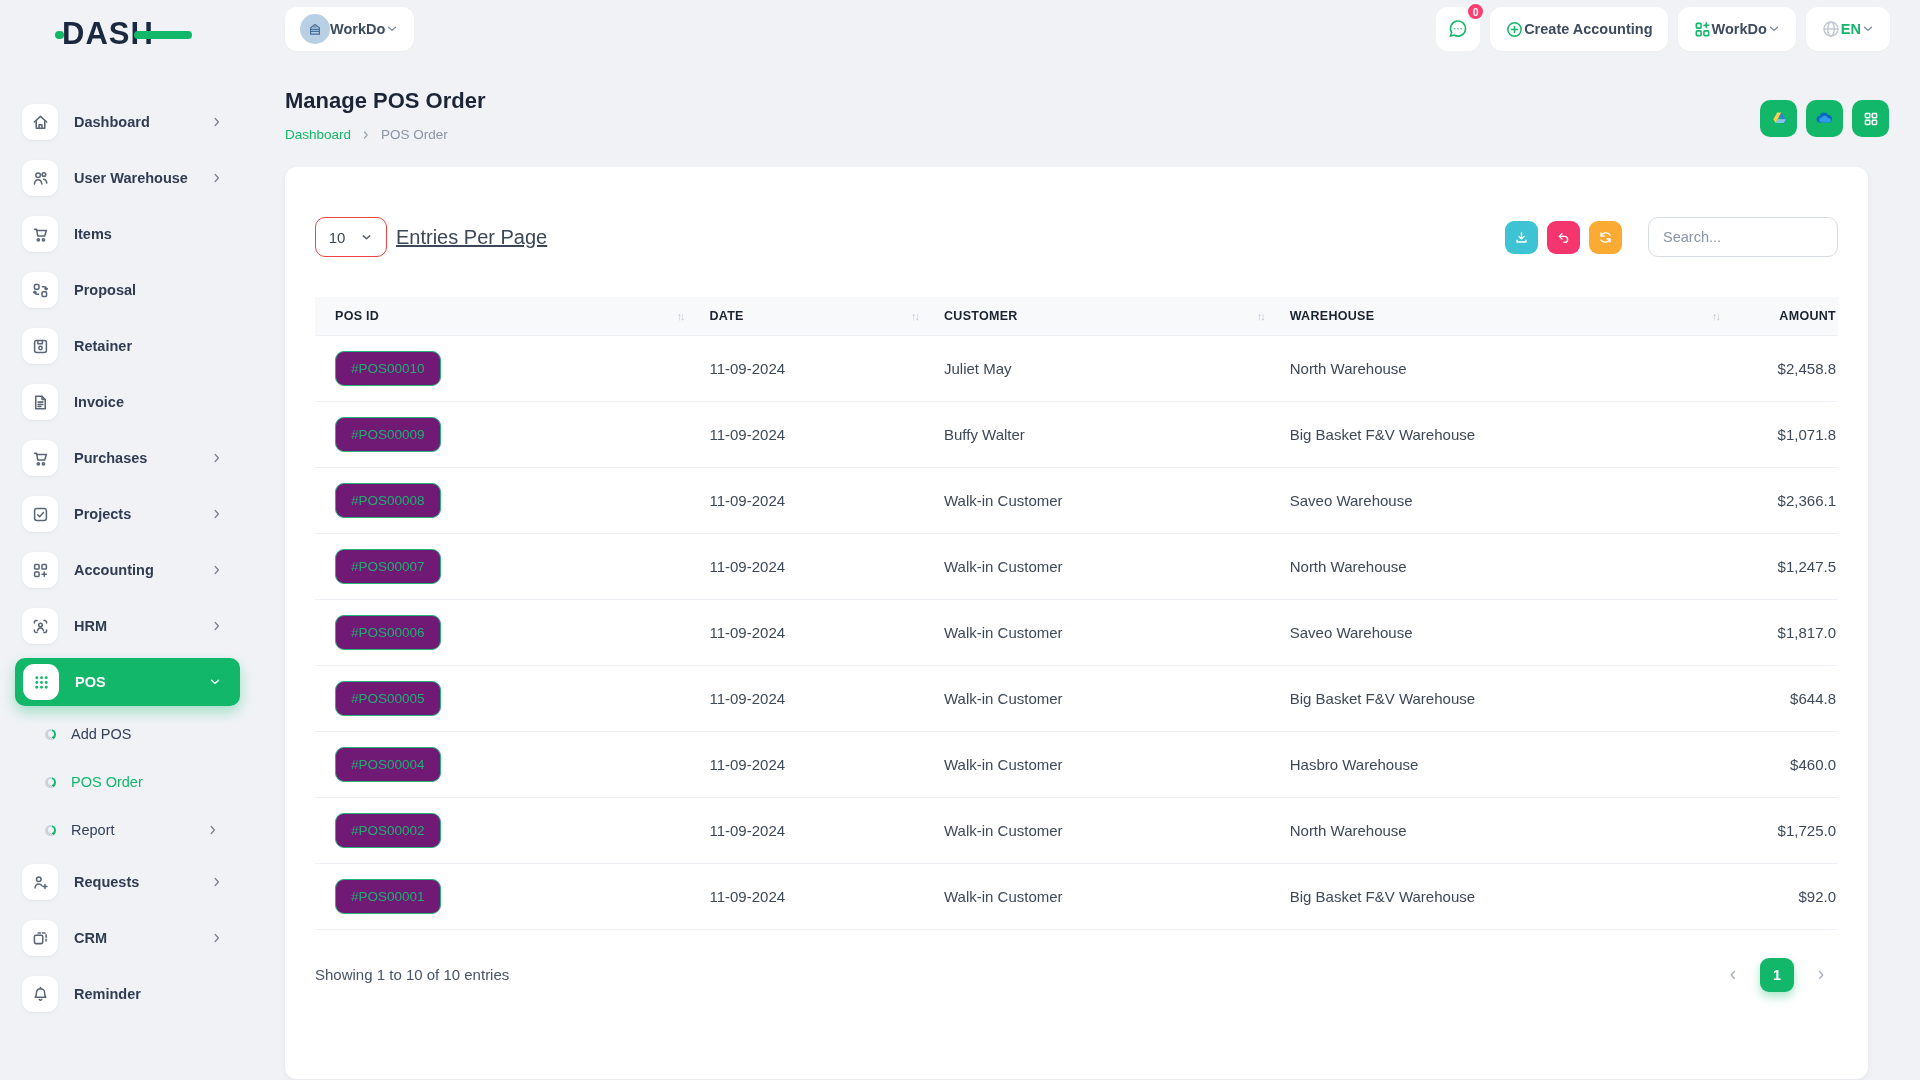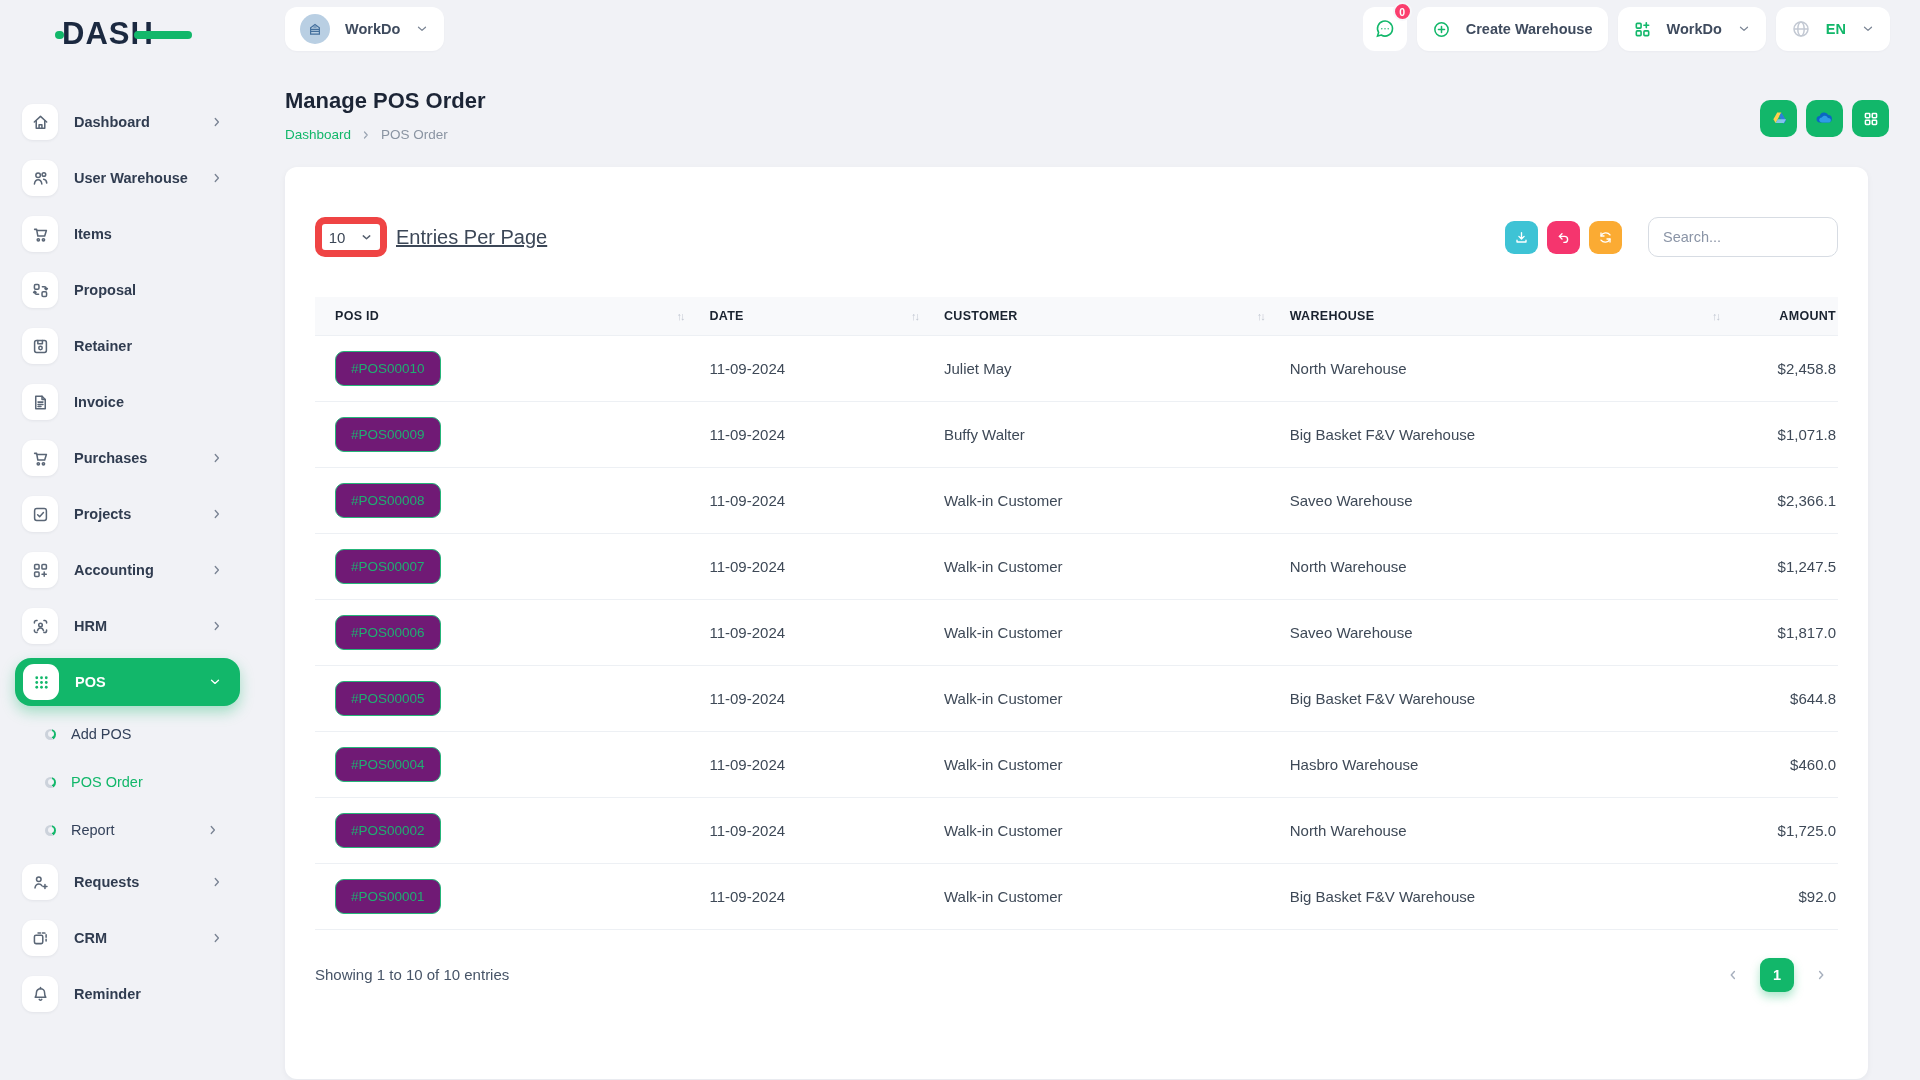--- a/index.html
+++ b/index.html
@@ -12,38 +12,38 @@
   body{background:#f1f2f6;font-family:"Liberation Sans","DejaVu Sans",sans-serif;color:var(--txt);}
   .app{position:relative;width:1920px;height:1080px;}
 
   
   .logo{position:absolute;left:62px;top:16px;width:150px;height:36px;cursor:pointer;}
   .logo-text{font-weight:bold;font-size:31px;letter-spacing:1px;color:var(--navy);}
   .logo-dash{position:absolute;left:72px;top:15px;width:58px;height:8px;border-radius:4px;background:var(--green);}
   .logo-dot{position:absolute;left:-7px;top:15px;width:9px;height:8px;border-radius:4px;background:var(--green);}
 
   
-  .pill{height:44px;background:#fff;border-radius:12px;display:flex;align-items:center;gap:15px;padding:0 15px;
+  .pill{height:44px;background:#fff;border-radius:12px;display:flex;align-items:center;gap:0;padding:0 15px;
         font-size:14.5px;font-weight:bold;color:#3f4b5e;cursor:pointer;box-shadow:0 1px 2px rgba(20,30,50,.03);}
   .brand-pill{position:absolute;left:285px;top:7px;}
   .avatar{width:30px;height:30px;border-radius:50%;background:#b9cfe3;display:flex;align-items:center;justify-content:center;color:#44709d;}
   .top-right{position:absolute;right:30px;top:7px;display:flex;gap:10px;}
   .icon-btn{position:relative;width:44px;height:44px;background:#fff;border-radius:12px;display:flex;align-items:center;justify-content:center;cursor:pointer;}
   .chat-badge{position:absolute;top:-5px;right:-5px;min-width:19px;height:19px;border-radius:10px;background:var(--badge-pink);
         color:#fff;font-size:10.5px;font-weight:bold;display:flex;align-items:center;justify-content:center;border:2px solid #f6f7fa;}
   .en-label{color:var(--green);}
 
   
   .sidebar{position:absolute;left:0;top:58px;width:250px;bottom:0;padding-top:36px;}
   .side-item{display:flex;align-items:center;height:56px;padding:0 26px 0 22px;cursor:pointer;}
   .icon-tile{flex:0 0 36px;width:36px;height:36px;border-radius:11px;background:#fff;display:flex;align-items:center;justify-content:center;
         color:#5a6676;box-shadow:0 1px 3px rgba(25,39,62,.07);}
   .side-label{margin-left:16px;font-size:14.5px;font-weight:bold;color:#303c50;}
   .chev{margin-left:auto;color:#7a8494;display:flex;}
-  .side-item.active{background:var(--green);border-radius:16px;margin:4px 10px 4px 15px;height:48px;padding:0 18px 0 8px;
+  .side-item.active{background:var(--green);border-radius:10px;margin:4px 10px 4px 15px;height:48px;padding:0 18px 0 8px;
         box-shadow:0 6px 14px rgba(18,183,106,.35);}
   .side-item.active .side-label{color:#fff;}
   .side-item.active .chev{color:#fff;}
   .side-item.active .icon-tile{color:var(--green);box-shadow:none;}
   .side-sub{display:flex;align-items:center;height:48px;padding:0 30px 0 45px;cursor:pointer;}
   .bullet{width:11px;height:11px;border-radius:50%;background:conic-gradient(from 20deg,var(--green) 0 130deg,#ccd2db 130deg 360deg);position:relative;flex:0 0 11px;}
   .bullet::after{content:"";position:absolute;inset:2.5px;background:#f1f2f6;border-radius:50%;}
   .sub-label{margin-left:15px;font-size:14.5px;color:#33415a;}
   .side-sub.active .sub-label{color:var(--green);}
 
@@ -53,21 +53,21 @@
   .bc-link{color:var(--green);cursor:pointer;}
   .bc-sep{color:#9aa4b2;display:flex;}
   .bc-cur{color:#8a94a2;}
   .head-actions{position:absolute;right:31px;top:100px;display:flex;gap:9px;}
   .ga{width:37px;height:37px;border-radius:10px;background:var(--green);display:flex;align-items:center;justify-content:center;cursor:pointer;}
 
   
   .card{position:absolute;left:285px;top:167px;width:1583px;height:912px;background:#fff;border-radius:12px;
         box-shadow:0 2px 6px rgba(25,39,62,.05);padding:50px 30px 0 30px;}
   .controls{display:flex;align-items:center;height:40px;}
-  .select{width:72px;height:40px;border:7px solid #ef4444;border-radius:10px;display:flex;align-items:center;justify-content:center;gap:15px;
+  .select{width:72px;height:40px;border:1px solid #ef4444;border-radius:10px;display:flex;align-items:center;justify-content:center;gap:15px;
         font-size:15px;color:#3c4757;cursor:pointer;background:#fff;}
   .select .chev{margin-left:0;color:#555f6e;}
   .controls-label{margin-left:9px;font-size:20px;color:#3c4757;text-decoration:underline;}
   .controls-right{margin-left:auto;display:flex;align-items:center;gap:9px;}
   .tool-btn{width:33px;height:33px;border-radius:9px;border:none;display:flex;align-items:center;justify-content:center;color:#fff;cursor:pointer;}
   .tool-download{background:var(--teal);}
   .tool-undo{background:var(--pink);}
   .tool-refresh{background:var(--orange);}
   .search{width:190px;height:40px;margin-left:17px;border:1px solid #d7dce3;border-radius:10px;padding:0 14px;font-size:14.5px;
         color:#3c4757;outline:none;font-family:inherit;}
@@ -131,21 +131,21 @@
         </svg>
       <span class="chat-badge">0</span>
     </div>
     <div class="pill">
       <span class="chev" style="color:#12b76a">
         <svg width="19" height="19" viewBox="0 0 20 20" fill="none" stroke="currentColor" stroke-width="1.6" stroke-linecap="round">
             <circle cx="10" cy="10" r="7"></circle>
             <path d="M10 6.8v6.4M6.8 10h6.4"></path>
           </svg>
       </span>
-      <span>Create Warehouse</span>
+      <span>Create Accounting</span>
     </div>
     <div class="pill">
       <span class="chev" style="color:#12b76a">
         <svg width="19" height="19" viewBox="0 0 20 20" fill="none" stroke="currentColor" stroke-width="1.7" stroke-linecap="round">
             <rect x="3.5" y="3.5" width="5" height="5" rx="1"></rect>
             <rect x="3.5" y="11.5" width="5" height="5" rx="1"></rect>
             <rect x="11.5" y="11.5" width="5" height="5" rx="1"></rect>
             <path d="M14 3v5M11.5 5.5h5"></path>
           </svg>
       </span>

